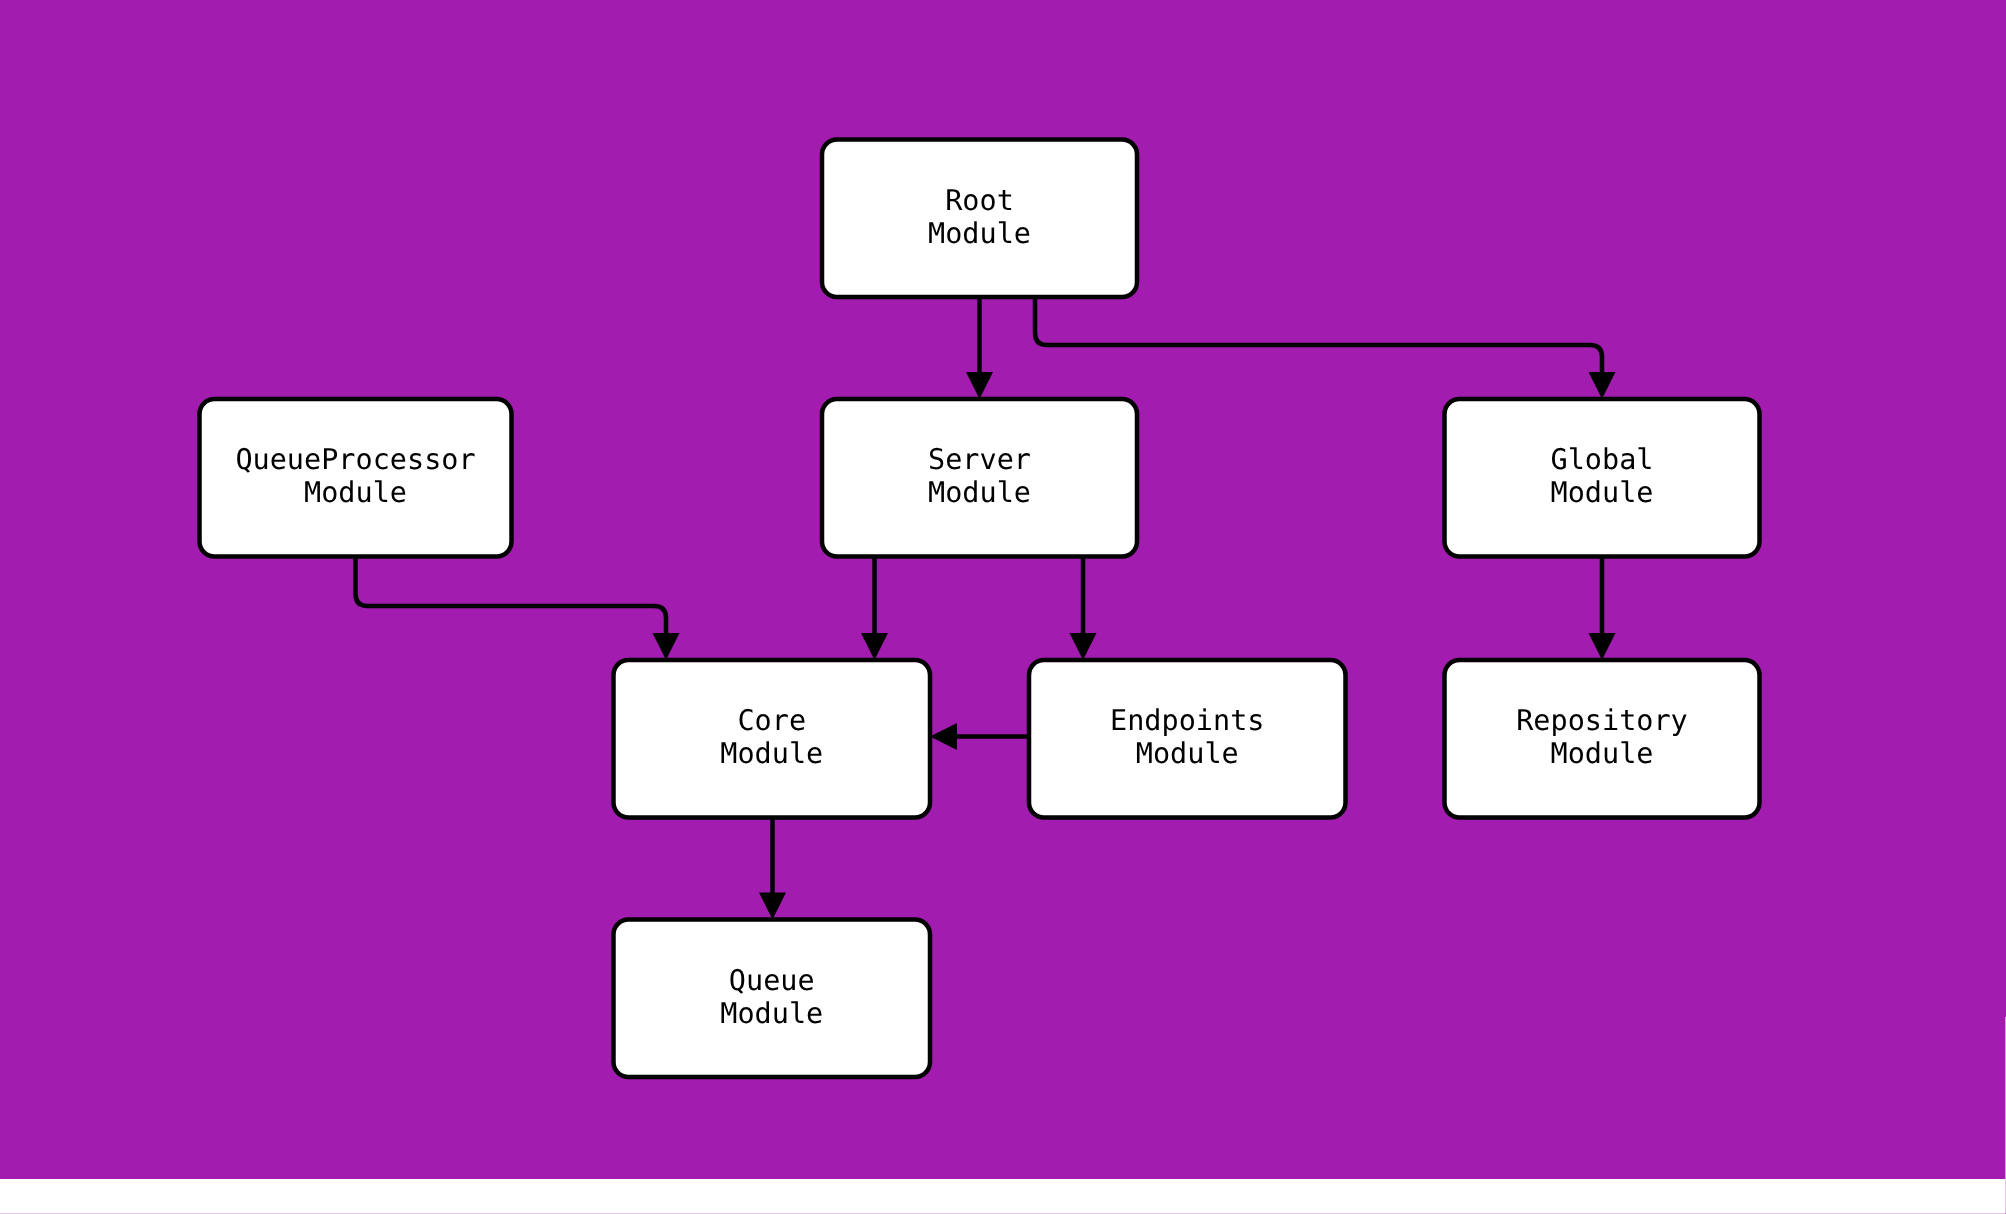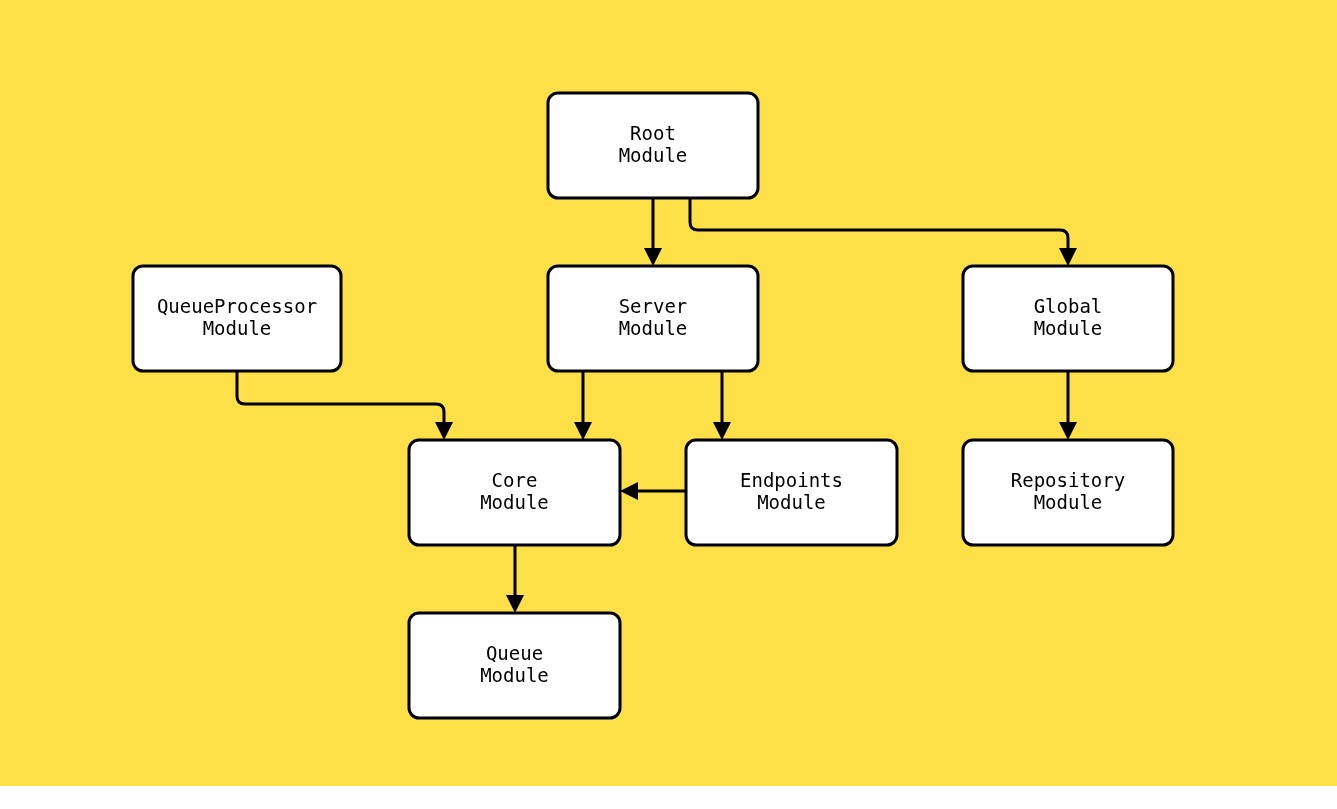--- a/index.html
+++ b/index.html
@@ -11,21 +11,21 @@
   body {
     width: 1337px;
     height: 809px;
     overflow: hidden;
     font-family: "DejaVu Sans Mono", "Liberation Mono", monospace;
   }
   #diagram-root {
     position: relative;
     width: 1337px;
     height: 786px;
-    background: #fde047;
+    background: #a21caf;
   }
   svg#diagram-canvas {
     display: block;
     width: 1337px;
     height: 809px;
   }
   .node-box {
     fill: #ffffff;
     stroke: #000000;
     stroke-width: 3;

